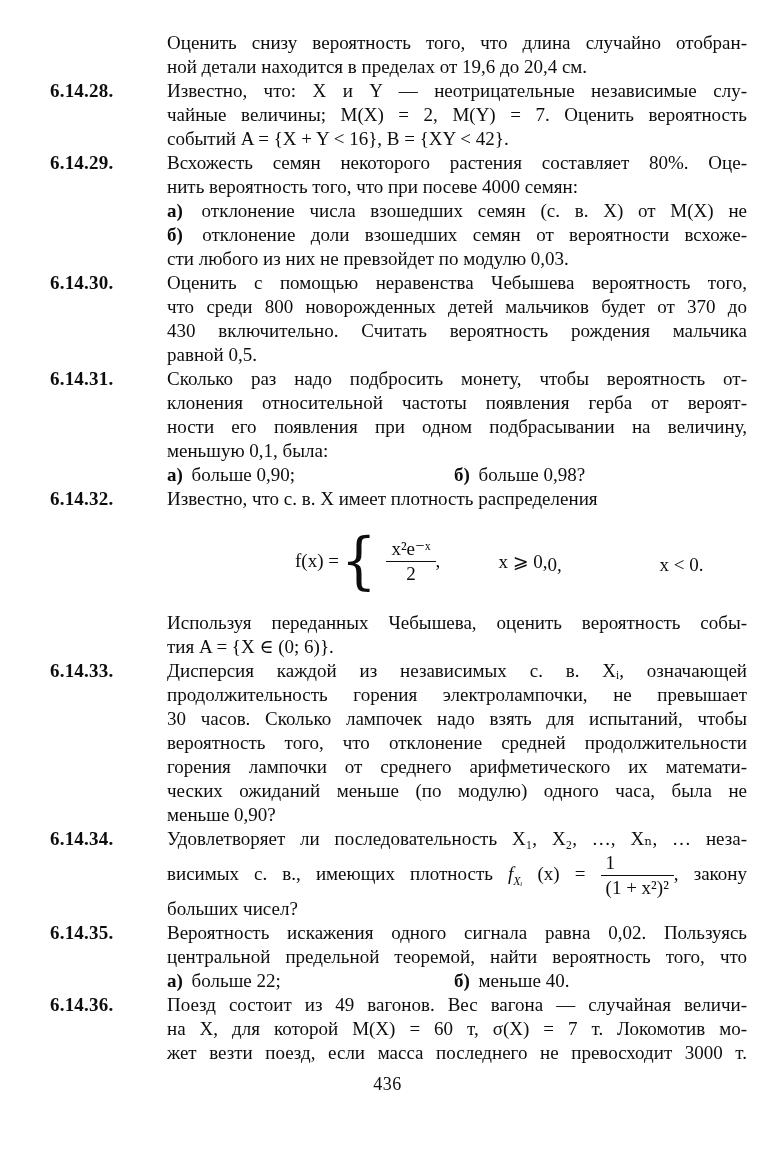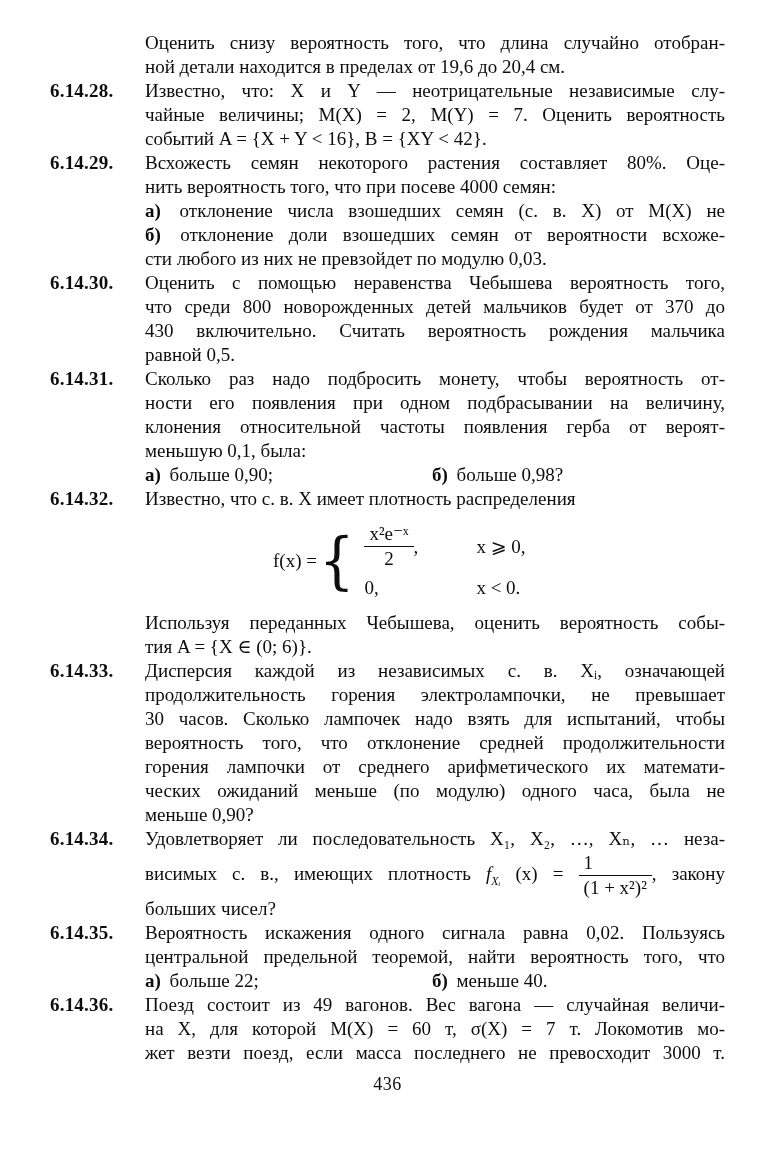--- a/index.html
+++ b/index.html
@@ -11,21 +11,21 @@
     font-family:"Liberation Serif","DejaVu Serif",serif;
     font-size:19px;
     overflow:hidden;
     margin:0 auto;
   }
   .content {
     position:absolute;
     top:31px; left:50px;
     width:675px;
   }
-  .block { display:flex; }
+  .block { display:flex;gap:22px; }
   .pnum {
     flex:0 0 95px;
     font-weight:bold;
     line-height:24px;
     letter-spacing:0.2px;
   }
   .pbody { flex:0 0 580px; width:580px; }
   .line { line-height:24px; }
   .line.j { text-align:justify; text-align-last:justify; }
   .mk { font-weight:bold; }
@@ -44,21 +44,21 @@
   }
   .flhs { margin-right:0; }
   .brace {
     font-family:"DejaVu Serif","Liberation Serif",serif;
     font-size:62px;
     font-weight:400;
     line-height:80px;
     margin-right:8px;
     transform:scaleX(0.9);
   }
-  .cases { display:flex; flex-direction:column; justify-content:center; }
+  .cases { display:flex; justify-content:center; }
   .crow { display:flex; align-items:center; }
   .crow + .crow { margin-top:7px; }
   .cval { display:inline-flex; align-items:center; width:112px; }
   .frac { display:inline-block; text-align:center; vertical-align:middle; line-height:1.15; }
   .frac .num { display:block; padding:0 5px 1px 5px; }
   .frac .den { display:block; border-top:1.4px solid #0d0d0d; padding:1px 5px 0 5px; }
 
   
   .tall { line-height:46px; height:46px; }
   .tall .frac { line-height:1.15; }
@@ -113,22 +113,22 @@
         <div class="line j">что среди 800 новорожденных детей мальчиков будет от 370 до</div>
         <div class="line j">430 включительно. Считать вероятность рождения мальчика</div>
         <div class="line">равной 0,5.</div>
       </div>
     </div>
 
     <div class="block">
       <div class="pnum">6.14.31.</div>
       <div class="pbody">
         <div class="line j">Сколько раз надо подбросить монету, чтобы вероятность от-</div>
+        <div class="line j">клонения относительной частоты появления герба от вероят-</div>
         <div class="line j">ности его появления при одном подбрасывании на величину,</div>
-        <div class="line j">клонения относительной частоты появления герба от вероят-</div>
         <div class="line">меньшую 0,1, была:</div>
         <div class="line opts">
           <div class="opt-a"><b class="mk">а)</b> <span>больше 0,90;</span></div>
           <div><b class="mk">б)</b> <span>больше 0,98?</span></div>
         </div>
       </div>
     </div>
 
     <div class="block">
       <div class="pnum">6.14.32.</div>

